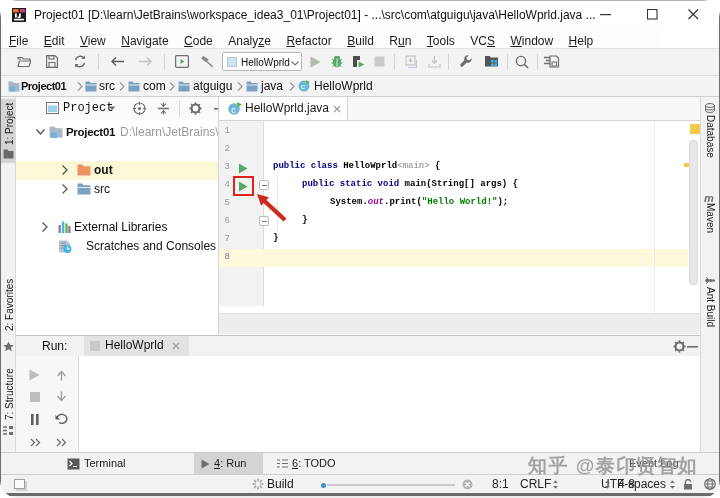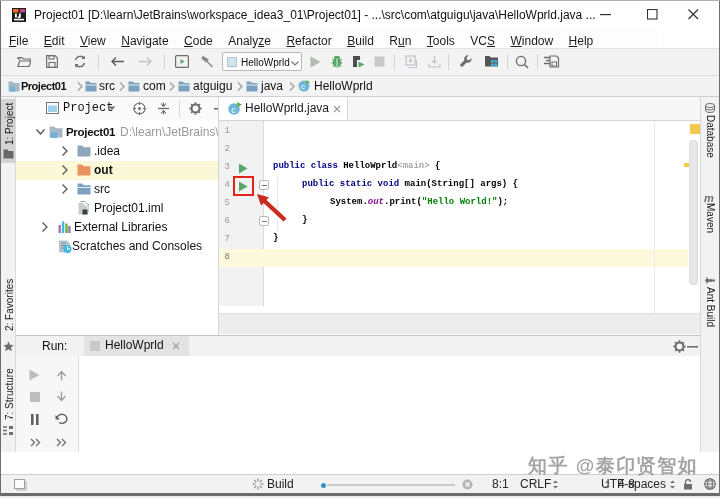--- a/index.html
+++ b/index.html
@@ -1,16 +1,16 @@
 <!DOCTYPE html>
 <html><head>
 <meta charset="utf-8">
 <style>
 html,body{margin:0;padding:0;}
-#win{position:relative;width:720px;height:498px;background:#fff;font-family:"Liberation Sans",sans-serif;overflow:hidden;}
+#win{position:relative;width:720px;height:498px;background:#fff;font-family:"Liberation Sans",sans-serif;overflow:hidden;border-radius:18px;}
 .abs{position:absolute;}
 
 #titlebar{left:1px;top:1px;width:718px;height:27px;background:#fff;}
 #menubar{left:1px;top:28px;width:658px;height:20px;background:#fdfdfd;}
 #toolbar{left:1px;top:48px;width:718px;height:28px;background:#f3f3f3;border-top:1px solid #e3e3e3;border-bottom:1px solid #dadada;box-sizing:border-box;}
 #navbar{left:1px;top:76px;width:718px;height:21px;background:#f3f3f3;border-bottom:1px solid #cfcfcf;box-sizing:border-box;}
 #bottombar{left:1px;top:452px;width:718px;height:22px;background:#f2f2f2;border-top:1px solid #cfcfcf;box-sizing:border-box;}
 #statusbar{left:1px;top:474px;width:718px;height:19px;background:#f2f2f2;border-top:1px solid #cfcfcf;box-sizing:border-box;}
 #botborder{left:0;top:493px;width:720px;height:3px;background:#6b6b6b;}
 #botlight{left:0;top:496px;width:720px;height:2px;background:#ededed;}
@@ -301,76 +301,59 @@
       <svg class="abs" style="left:20px;top:6px" width="9" height="6">
           <path d="M0.5 0.5 L4.5 5 L8.5 0.5" fill="none" stroke="#555" stroke-width="1.3"></path>
         </svg>
       <svg class="abs" style="left:33px;top:3px" width="14" height="12">
           <path d="M0.5 2.2 V0.5 H5.2 L6.8 2.2 H13.5 V11.5 H0.5 z" fill="#a7b7c5"></path>
           <rect x="2" y="6.5" width="6" height="5.5" fill="#6fb1d9"></rect>
         </svg>
       <span class="lbl" style="left:50px;font-weight:bold;font-size:11.5px;letter-spacing:-0.3px;top:3px">Project01</span>
       <span class="lbl" style="left:104px;color:#9a9a9a">D:\learn\JetBrains\</span>
     </div>
-    <div class="trow" style="top:22px">
-      <svg class="abs" style="left:46px;top:4px" width="6" height="10">
-          <path d="M0.5 0.5 L5 5 L0.5 9.5" fill="none" stroke="#555" stroke-width="1.3"></path>
-        </svg>
-      <svg class="abs" style="left:61px;top:3px" width="14" height="12">
-          <path d="M0.5 2.2 V0.5 H5.2 L6.8 2.2 H13.5 V11.5 H0.5 z" fill="#8fa6ba"></path>
-        </svg>
-      <span class="lbl" style="left:78px">.idea</span>
-    </div>
     <div class="trow" style="top:41px;background:#fbf8d7">
       <svg class="abs" style="left:46px;top:4px" width="6" height="10">
           <path d="M0.5 0.5 L5 5 L0.5 9.5" fill="none" stroke="#555" stroke-width="1.3"></path>
         </svg>
       <svg class="abs" style="left:61px;top:3px" width="14" height="12">
           <path d="M0.5 2.2 V0.5 H5.2 L6.8 2.2 H13.5 V11.5 H0.5 z" fill="#eb9360"></path>
         </svg>
       <span class="lbl" style="left:78px;font-weight:bold">out</span>
     </div>
     <div class="trow" style="top:60px">
       <svg class="abs" style="left:46px;top:4px" width="6" height="10">
           <path d="M0.5 0.5 L5 5 L0.5 9.5" fill="none" stroke="#555" stroke-width="1.3"></path>
         </svg>
       <svg class="abs" style="left:61px;top:3px" width="14" height="12">
           <path d="M0.5 2.2 V0.5 H5.2 L6.8 2.2 H13.5 V11.5 H0.5 z" fill="#7ca1c0"></path>
           <path d="M0.5 4.5 H13.5" stroke="#fff" stroke-width="0.8"></path>
         </svg>
       <span class="lbl" style="left:78px">src</span>
-    </div>
-    <div class="trow" style="top:79px">
-      <svg class="abs" style="left:61px;top:2px" width="12" height="14">
-          <path d="M1.5 2 H6 L8 4.5 H10.5 V13.5 H1.5 z" fill="#c8cdd2"></path>
-          <path d="M3.5 0.5 H8 L10.5 3.5 H12 V11.5" fill="none" stroke="#9aa0a6" stroke-width="1"></path>
-          <rect x="5.5" y="8.5" width="5" height="5" fill="#3c3f41"></rect>
-        </svg>
-      <span class="lbl" style="left:78px">Project01.iml</span>
     </div>
     <div class="trow" style="top:98px">
       <svg class="abs" style="left:26px;top:4px" width="6" height="10">
           <path d="M0.5 0.5 L5 5 L0.5 9.5" fill="none" stroke="#555" stroke-width="1.3"></path>
         </svg>
       <svg class="abs" style="left:42px;top:3px" width="13" height="12">
           <rect x="0.5" y="4" width="2.4" height="8" fill="#9876aa"></rect>
           <rect x="3.9" y="0.5" width="2.4" height="11.5" fill="#40b6e0"></rect>
           <rect x="7.3" y="2.5" width="2.4" height="9.5" fill="#62b543"></rect>
           <rect x="10.2" y="5" width="2.4" height="7" fill="#9876aa"></rect>
         </svg>
       <span class="lbl" style="left:58px">External Libraries</span>
     </div>
     <div class="trow" style="top:117px">
       <svg class="abs" style="left:42px;top:3px" width="14" height="13">
           <path d="M1 0.5 H9 L12 3.5 V12.5 H1 z" fill="#b5c5d0"></path>
           <path d="M3 3 h5 M3 5.5 h5 M3 8 h4" stroke="#7e8a94" stroke-width="1"></path>
           <circle cx="9.5" cy="9" r="4" fill="#40b6e0"></circle>
           <path d="M9.5 6.5 V9 H12" fill="none" stroke="#fff" stroke-width="1.1"></path>
         </svg>
-      <span class="lbl" style="left:56px">Scratches and Consoles</span>
+      <span class="lbl" style="left:70px">Scratches and Consoles</span>
     </div>
   </div>
   <div class="abs" style="left:218px;top:97px;width:1px;height:238px;background:#d6d6d6"></div>
   <div id="tabbar" class="abs">
     <div id="tab1">
       <svg class="abs" style="left:9px;top:5px" width="14" height="14">
           <circle cx="6" cy="7" r="5.8" fill="#6fb6d9"></circle>
           <text x="3.2" y="10.5" font-size="9" fill="#fff" font-family="Liberation Sans">c</text>
           <path d="M9 0 L14 2.5 L9.5 5.5z" fill="#62b543"></path>
         </svg>
@@ -483,20 +466,37 @@
         <path d="M0.5 2 V6.5 H5 z" fill="#616161"></path>
       </svg>
     <svg class="abs" style="left:14px;top:82px" width="11" height="9">
         <path d="M1 1 L4.5 4.5 L1 8 M6 1 L9.5 4.5 L6 8" fill="none" stroke="#6e6e6e" stroke-width="1.3"></path>
       </svg>
     <svg class="abs" style="left:40px;top:82px" width="11" height="9">
         <path d="M1 1 L4.5 4.5 L1 8 M6 1 L9.5 4.5 L6 8" fill="none" stroke="#6e6e6e" stroke-width="1.3"></path>
       </svg>
   </div>
 
+  <div id="bottombar" class="abs">
+    <svg class="abs" style="left:66px;top:5px" width="13" height="12">
+        <rect x="0.5" y="0.5" width="12" height="11" fill="#595959"></rect>
+        <path d="M2.5 3 L5 5.5 L2.5 8 M6 8.5 H10" stroke="#fff" stroke-width="1.2" fill="none"></path>
+      </svg>
+    <div class="btab" style="left:83px">Terminal</div>
+    <div class="abs" style="left:193px;top:0;width:69px;height:21px;background:#d4d4d4"></div>
+    <svg class="abs" style="left:200px;top:6px" width="9" height="10">
+        <path d="M0.5 0.5 L8.5 5 L0.5 9.5z" fill="#6e6e6e"></path>
+      </svg>
+    <div class="btab" style="left:213px"><u>4</u>: Run</div>
+    <svg class="abs" style="left:276px;top:6px" width="11" height="10">
+        <path d="M0 1 h3 M0 4.5 h3 M0 8 h3 M5 1 h6 M5 4.5 h6 M5 8 h6" stroke="#6e6e6e" stroke-width="1.2"></path>
+      </svg>
+    <div class="btab" style="left:291px"><u>6</u>: TODO</div>
+    <div class="btab" style="left:628px;color:#4a4a4a">Event Log</div>
+  </div>
 
   <div id="statusbar" class="abs">
     <div class="abs" style="left:13px;top:4px;width:11px;height:10px;border:1px solid #9e9e9e;background:#fcfcfc;box-shadow:2px 2px 0 #d0d0d0;box-sizing:border-box"></div>
     <svg class="abs" style="left:251px;top:3px" width="12" height="12">
         <g stroke="#9e9e9e" stroke-width="1.4">
           <path d="M6 0.5 v3 M6 8.5 v3 M0.5 6 h3 M8.5 6 h3 M2.1 2.1 l2.1 2.1 M7.8 7.8 l2.1 2.1 M9.9 2.1 L7.8 4.2 M4.2 7.8 l-2.1 2.1"></path>
         </g>
       </svg>
     <div class="sitem" style="left:266px;color:#1a1a1a">Build</div>
     <div class="abs" style="left:320px;top:8px;width:5px;height:5px;border-radius:50%;background:#3592c4"></div>

